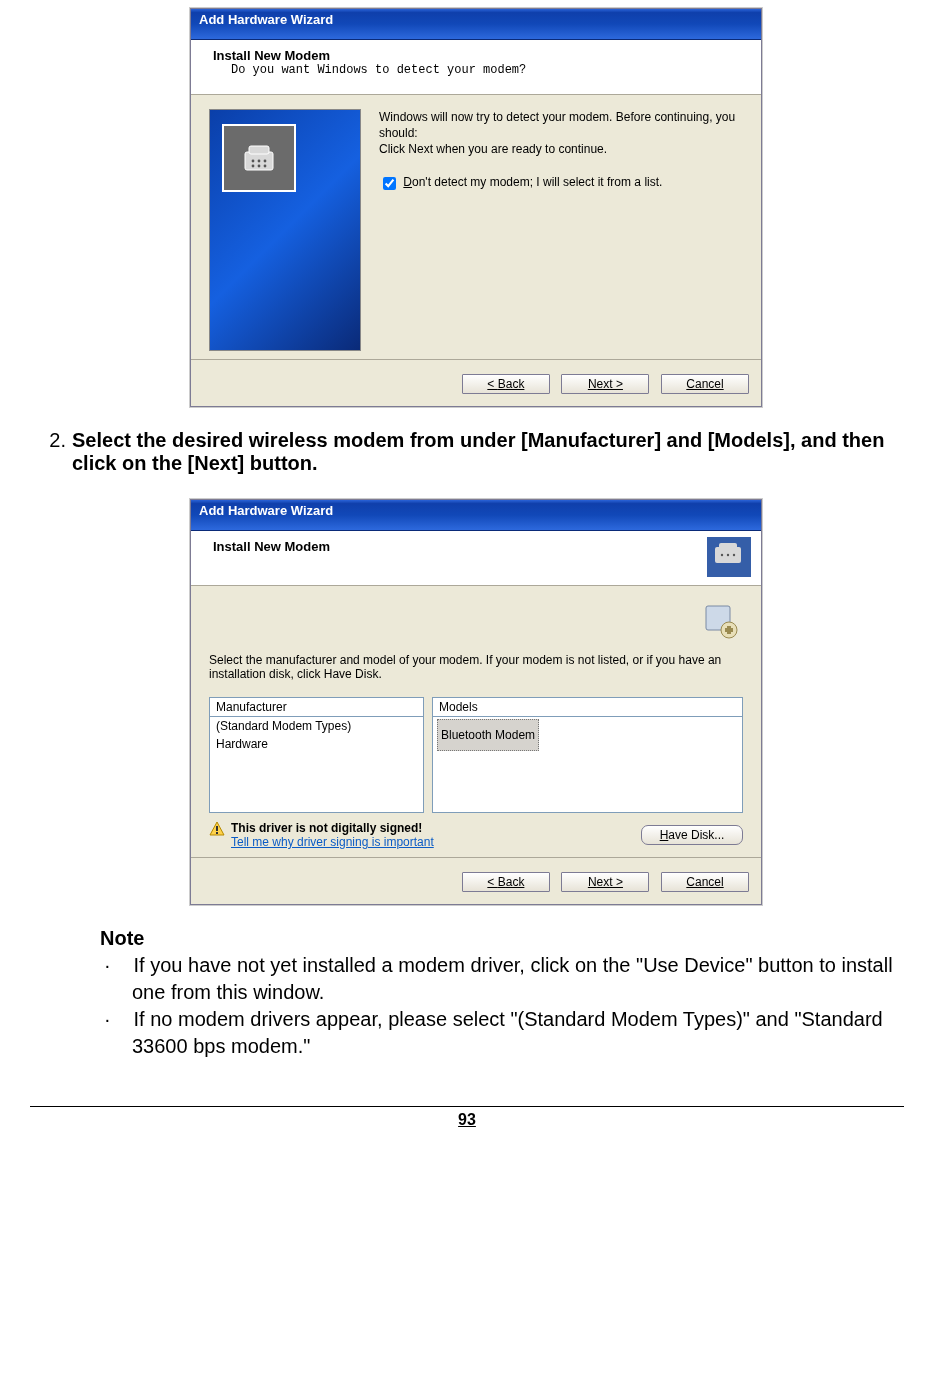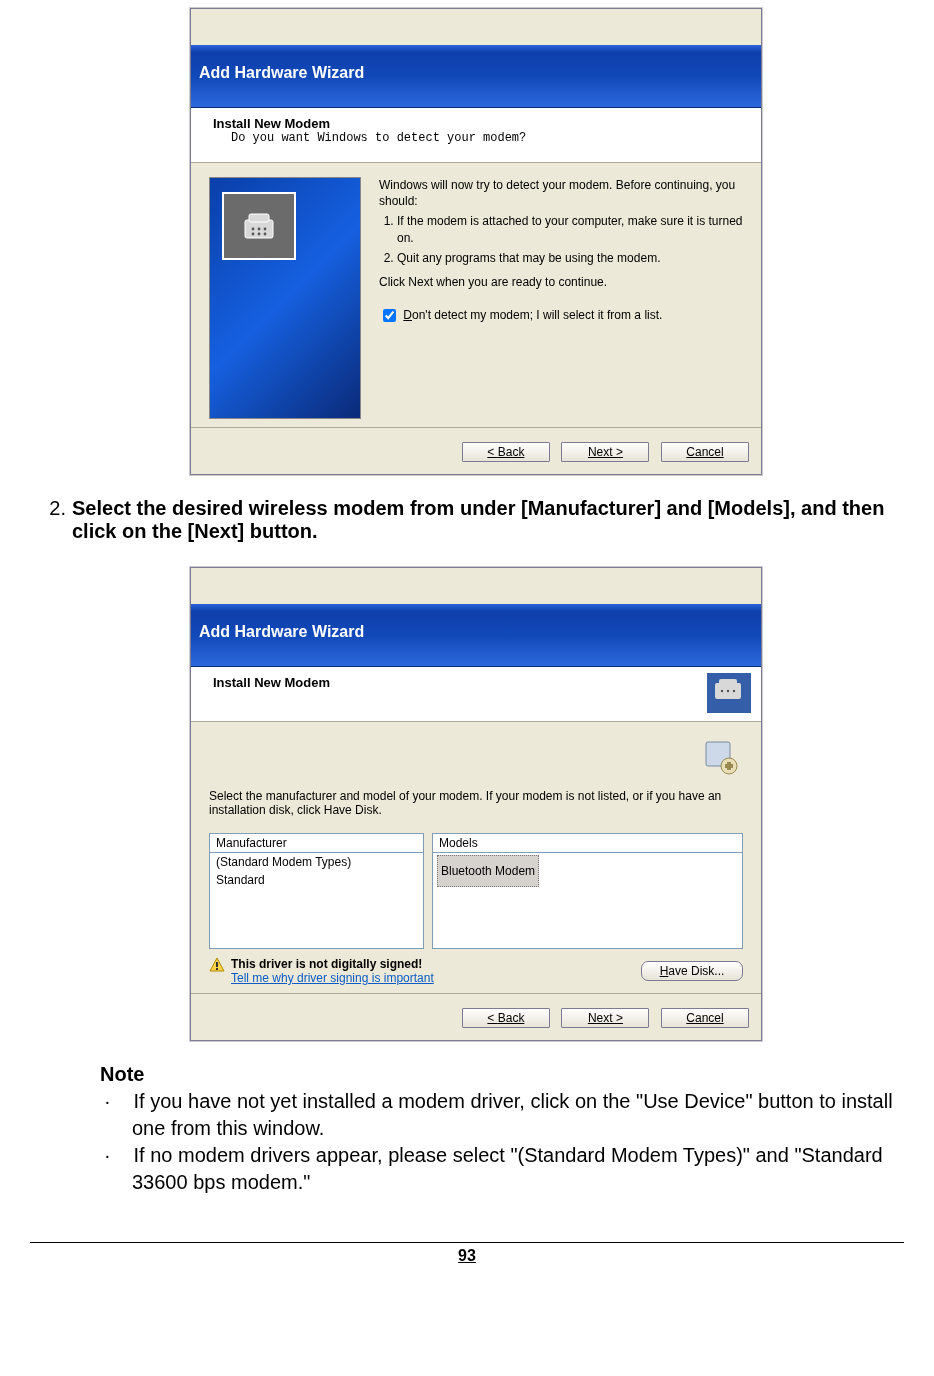--- a/index.html
+++ b/index.html
@@ -20,24 +20,23 @@
   background: #ece9d8;
   box-shadow: 0 0 0 1px #ccc;
 }
 .titlebar {
   height: 24px;
   background: linear-gradient(to bottom, #3a6bd6 0%, #0a246a 20%, #0a246a 50%, #2e63d2 100%);
   background: linear-gradient(to bottom, #2f6de0 0%, #0e3eab 8%, #0a40b4 45%, #2358cc 100%);
   background: linear-gradient(to bottom, #3e74e3, #0a3fa9 50%, #1450c7);
   color: #fff;
   font-weight: bold;
-  font-size: 16px;
-  padding: 19px 8px;
+  font-size: 13px;
+  padding: 3px 8px;
   font-family: Tahoma, sans-serif;
-  margin-top: 36px;
 }
 .titlebar { background: linear-gradient(to bottom,#2a63d8 0%,#0f3fab 12%,#1148b8 50%,#2d69dd 100%); border-bottom:1px solid #0a2a78;}
 
 .header-band {
   background: #fff;
   padding: 8px 14px 6px 22px;
   border-bottom: 1px solid #aca899;
   position: relative;
   min-height: 40px;
 }
@@ -142,24 +141,20 @@
                 <circle cx="20" cy="23" r="1.4" fill="#555"></circle>
                 <circle cx="26" cy="23" r="1.4" fill="#555"></circle>
             <circle cx="14" cy="28" r="1.4" fill="#555"></circle>
                 <circle cx="20" cy="28" r="1.4" fill="#555"></circle>
                 <circle cx="26" cy="28" r="1.4" fill="#555"></circle>
           </svg>
         </div>
       </div>
       <div class="right-text">
         <div>Windows will now try to detect your modem.  Before continuing, you should:</div>
-        <ol>
-          <li>If the modem is attached to your computer, make sure it is turned on.</li>
-          <li>Quit any programs that may be using the modem.</li>
-        </ol>
         <div>Click Next when you are ready to continue.</div>
         <div class="chk-row">
           <input type="checkbox" checked="" style="">
           <label><span class="u">D</span><span>on't detect my modem; I will select it from a list.</span></label>
         </div>
       </div>
     </div>
   </div>
   <div class="button-row">
     <button class="xpbtn"><span>&lt; <span class="u">B</span>ack</span></button>
@@ -200,21 +195,21 @@
         </svg>
       </div>
       <div style="flex:1;">Select the manufacturer and model of your modem. If your modem is not listed, or if you have an installation disk, click Have Disk.</div>
     </div>
 
     <div class="list-panes">
       <div class="lp-col1">
         <div class="lp-head">Manufacturer</div>
         <div class="lp">
           <div class="lp-item">(Standard Modem Types)</div>
-          <div class="lp-item">Standard</div>
+          <div class="lp-item">Hardware</div>
         </div>
       </div>
       <div class="lp-col2">
         <div class="lp-head">Models</div>
         <div class="lp">
           <span class="lp-item sel">Bluetooth Modem</span>
         </div>
       </div>
     </div>
 

